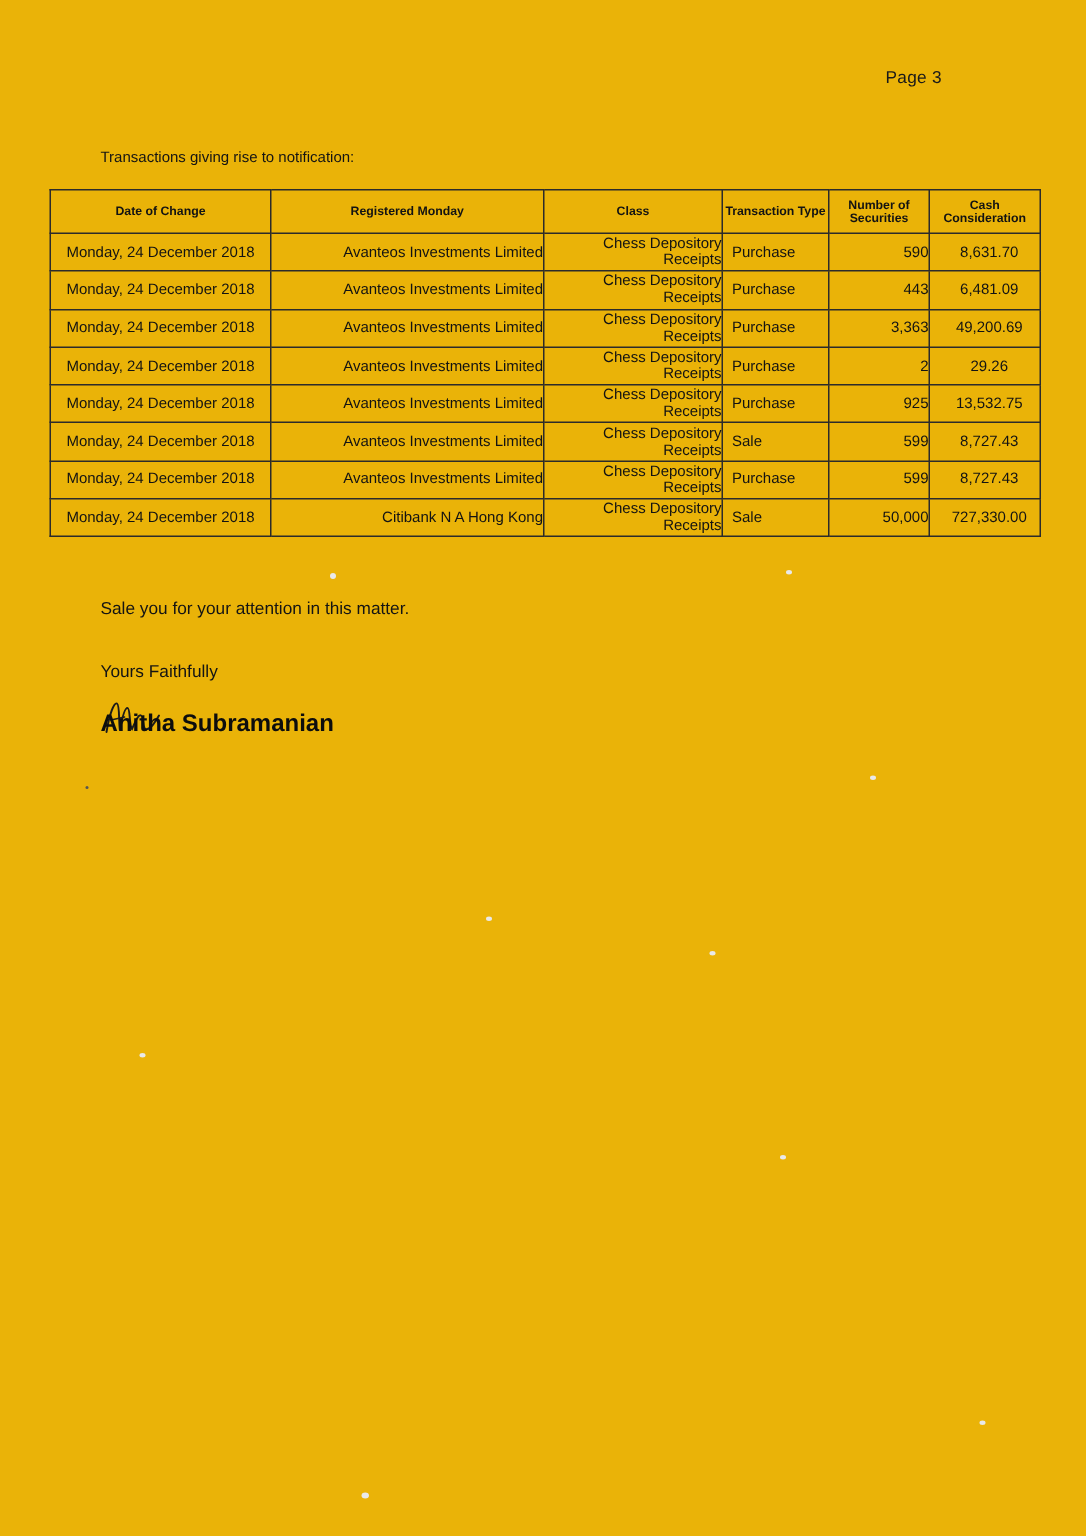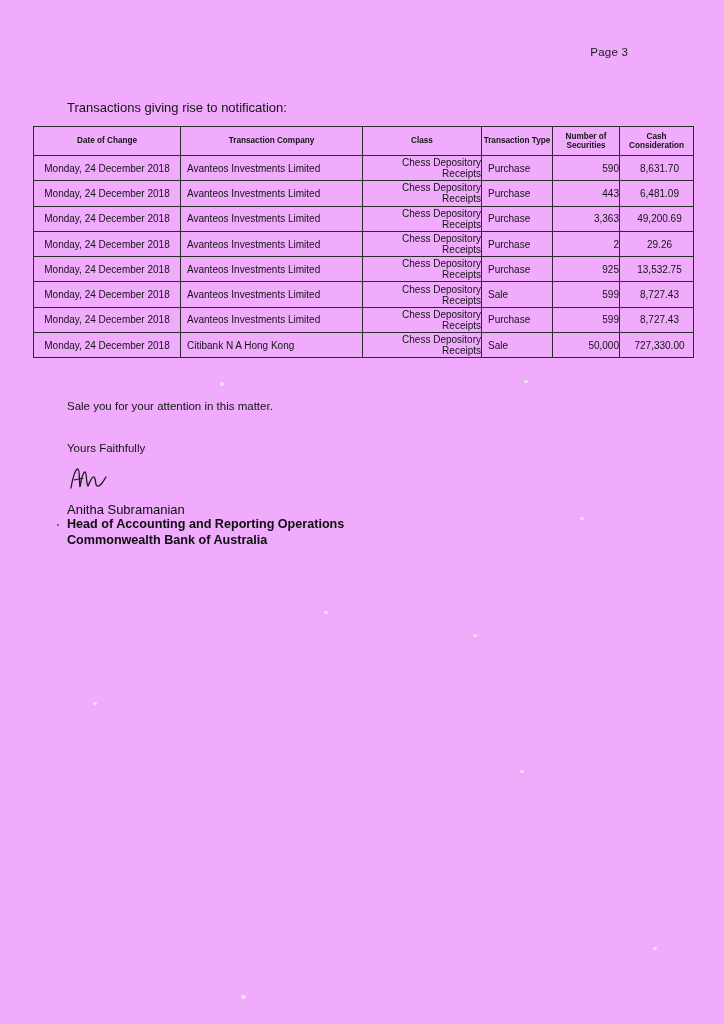--- a/index.html
+++ b/index.html
@@ -12,35 +12,35 @@
     background: #ffffff;
     font-family: "Liberation Sans", sans-serif;
     color: #111111;
     position: relative;
     overflow: hidden;
   }
   .page {
     position: relative;
     width: 724px;
     height: 1024px;
-    background: #f0abfc;
+    background: #eab308;
   }
   .page-number {
     position: absolute;
     top: 46px;
     right: 96px;
     font-size: 11.5px;
     color: #1a1a1a;
     letter-spacing: 0.2px;
   }
   .intro-line {
     position: absolute;
     top: 100px;
     left: 67px;
-    font-size: 13px;
+    font-size: 10px;
     color: #141414;
   }
   table.tx {
     position: absolute;
     top: 126px;
     left: 33px;
     width: 654px;
     border-collapse: collapse;
     table-layout: fixed;
   }
@@ -56,21 +56,21 @@
     font-weight: bold;
     height: 28px;
     line-height: 1.15;
     font-size: 8.2px;
   }
   table.tx tbody td {
     height: 24.3px;
     font-weight: normal;
   }
   .c-date   { width: 146px; text-align: center; }
-  .c-comp   { width: 181px; text-align: left; padding-left: 6px !important; }
+  .c-comp   { width: 181px; text-align: right; padding-left: 6px !important; }
   .c-class  { width: 118px; text-align: right; padding-left: 6px !important; }
   .c-type   { width: 70px;  text-align: left; padding-left: 6px !important; }
   .c-num    { width: 66px;  text-align: right; padding-left: 6px !important; }
   .c-cash   { width: 73px;  text-align: center; padding-left: 6px !important; }
   thead .c-comp, thead .c-class, thead .c-type, thead .c-num, thead .c-cash {
     text-align: center;
     padding-left: 0 !important;
   }
   .thanks {
     position: absolute;
@@ -88,24 +88,24 @@
   }
   .signature {
     position: absolute;
     top: 462px;
     left: 68px;
     width: 60px;
     height: 32px;
   }
   .sig-name {
     position: absolute;
-    top: 502px;
-    left: 67px;
-    font-size: 13px;
-    font-weight: normal;
+    top: 475px;
+    left: 67px;
+    font-size: 16px;
+    font-weight: bold;
     color: #0d0d0d;
     line-height: 15.5px;
   }
   .sig-title {
     position: absolute;
     top: 517px;
     left: 67px;
     font-size: 12.6px;
     font-weight: bold;
     color: #0d0d0d;
@@ -151,21 +151,21 @@
   <div class="speck" style="left:653px;top:947px;width:4px;height:3px;"></div>
 
   <div class="page-number">Page 3</div>
 
   <div class="intro-line">Transactions giving rise to notification:</div>
 
   <table class="tx">
     <thead>
       <tr>
         <th class="c-date">Date of Change</th>
-        <th class="c-comp">Transaction Company</th>
+        <th class="c-comp">Registered Monday</th>
         <th class="c-class">Class</th>
         <th class="c-type">Transaction Type</th>
         <th class="c-num">Number of Securities</th>
         <th class="c-cash">Cash Consideration</th>
       </tr>
     </thead>
     <tbody>
       <tr>
         <td class="c-date">Monday, 24 December 2018</td>
         <td class="c-comp">Avanteos Investments Limited</td>
@@ -237,16 +237,14 @@
   <div class="faithfully">Yours Faithfully</div>
 
   <svg class="signature" viewBox="0 0 60 32">
     <path d="M3 26 C5 14, 8 6, 10 7 C12 8, 11 20, 12 25 C13 19, 15 10, 17 10 C19 10, 18 22, 20 24 C22 20, 24 14, 26 15 C28 16, 27 23, 29 24 C32 25, 35 20, 38 15" fill="none" stroke="#1b1b1b" stroke-width="1.3" stroke-linecap="round"></path>
     <path d="M6 18 L15 16" fill="none" stroke="#1b1b1b" stroke-width="1.1" stroke-linecap="round"></path>
   </svg>
 
   <div class="dot-mark"></div>
 
   <div class="sig-name">Anitha Subramanian</div>
-  <div class="sig-title">Head of Accounting and Reporting Operations</div>
-  <div class="sig-org">Commonwealth Bank of Australia</div>
 
 </div>
 
 </body></html>

